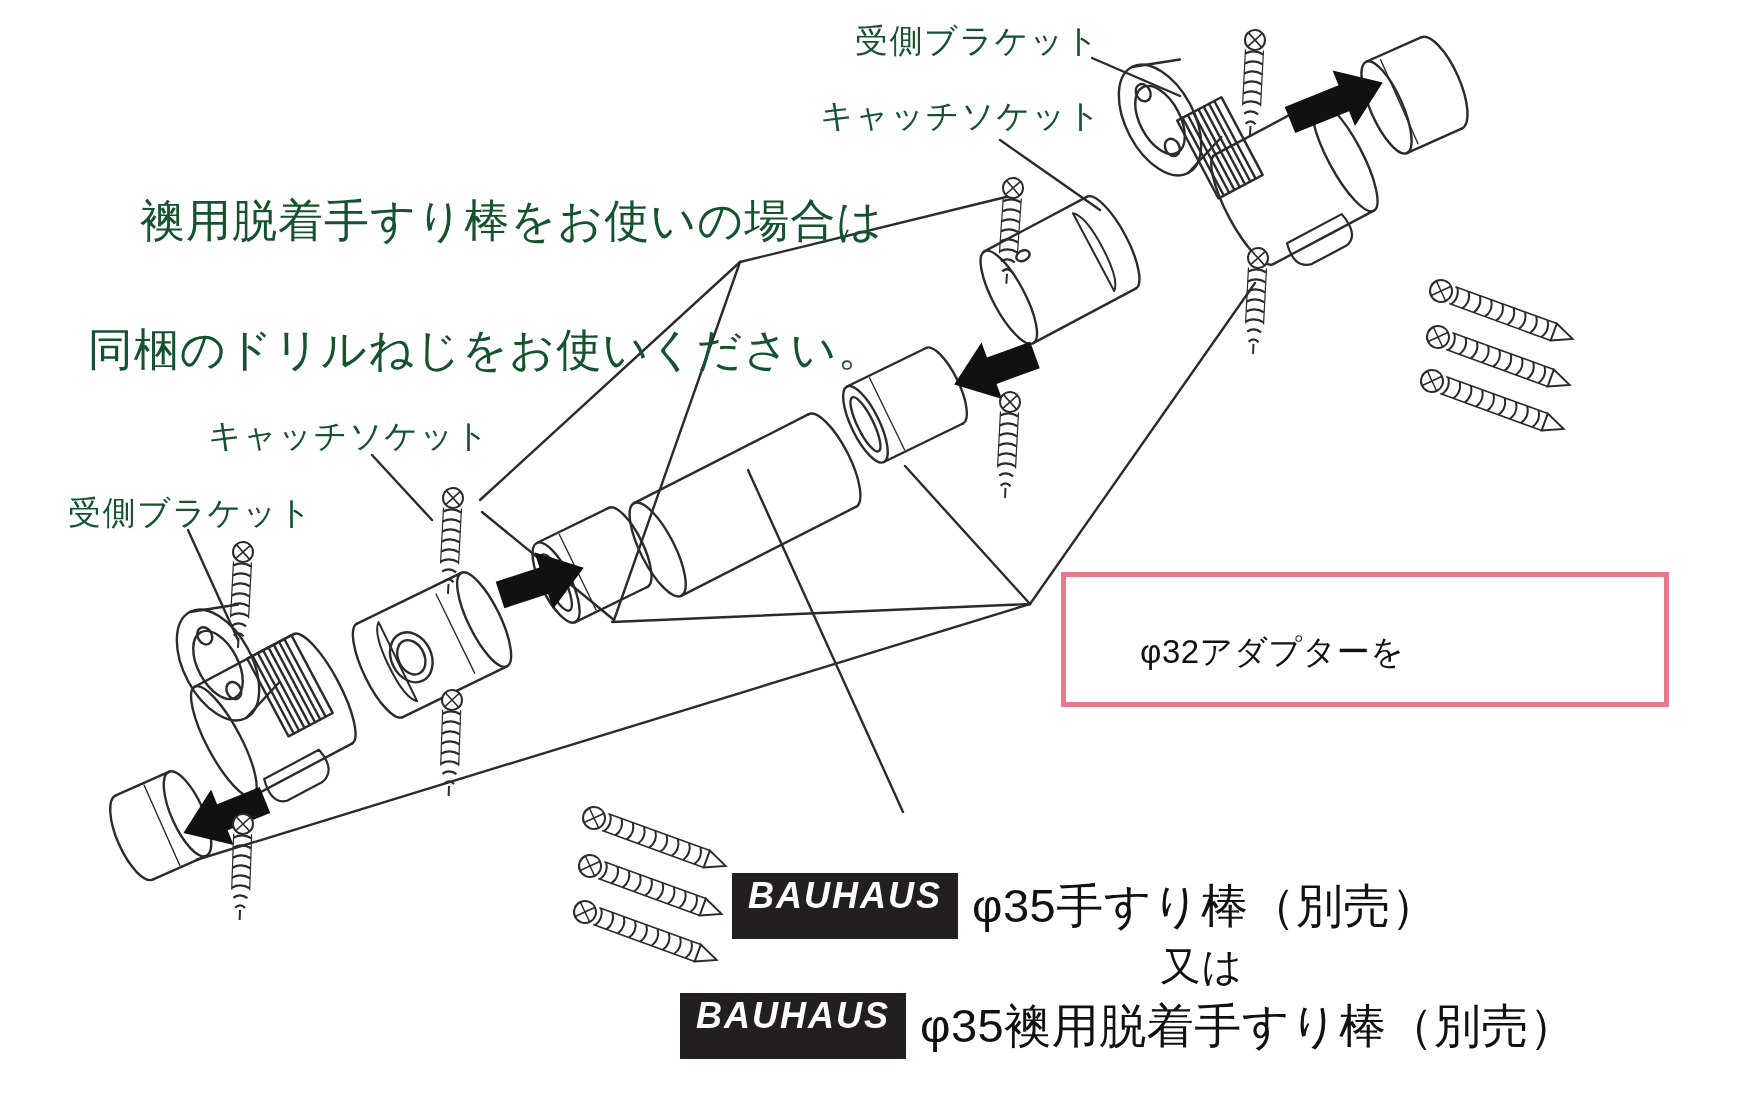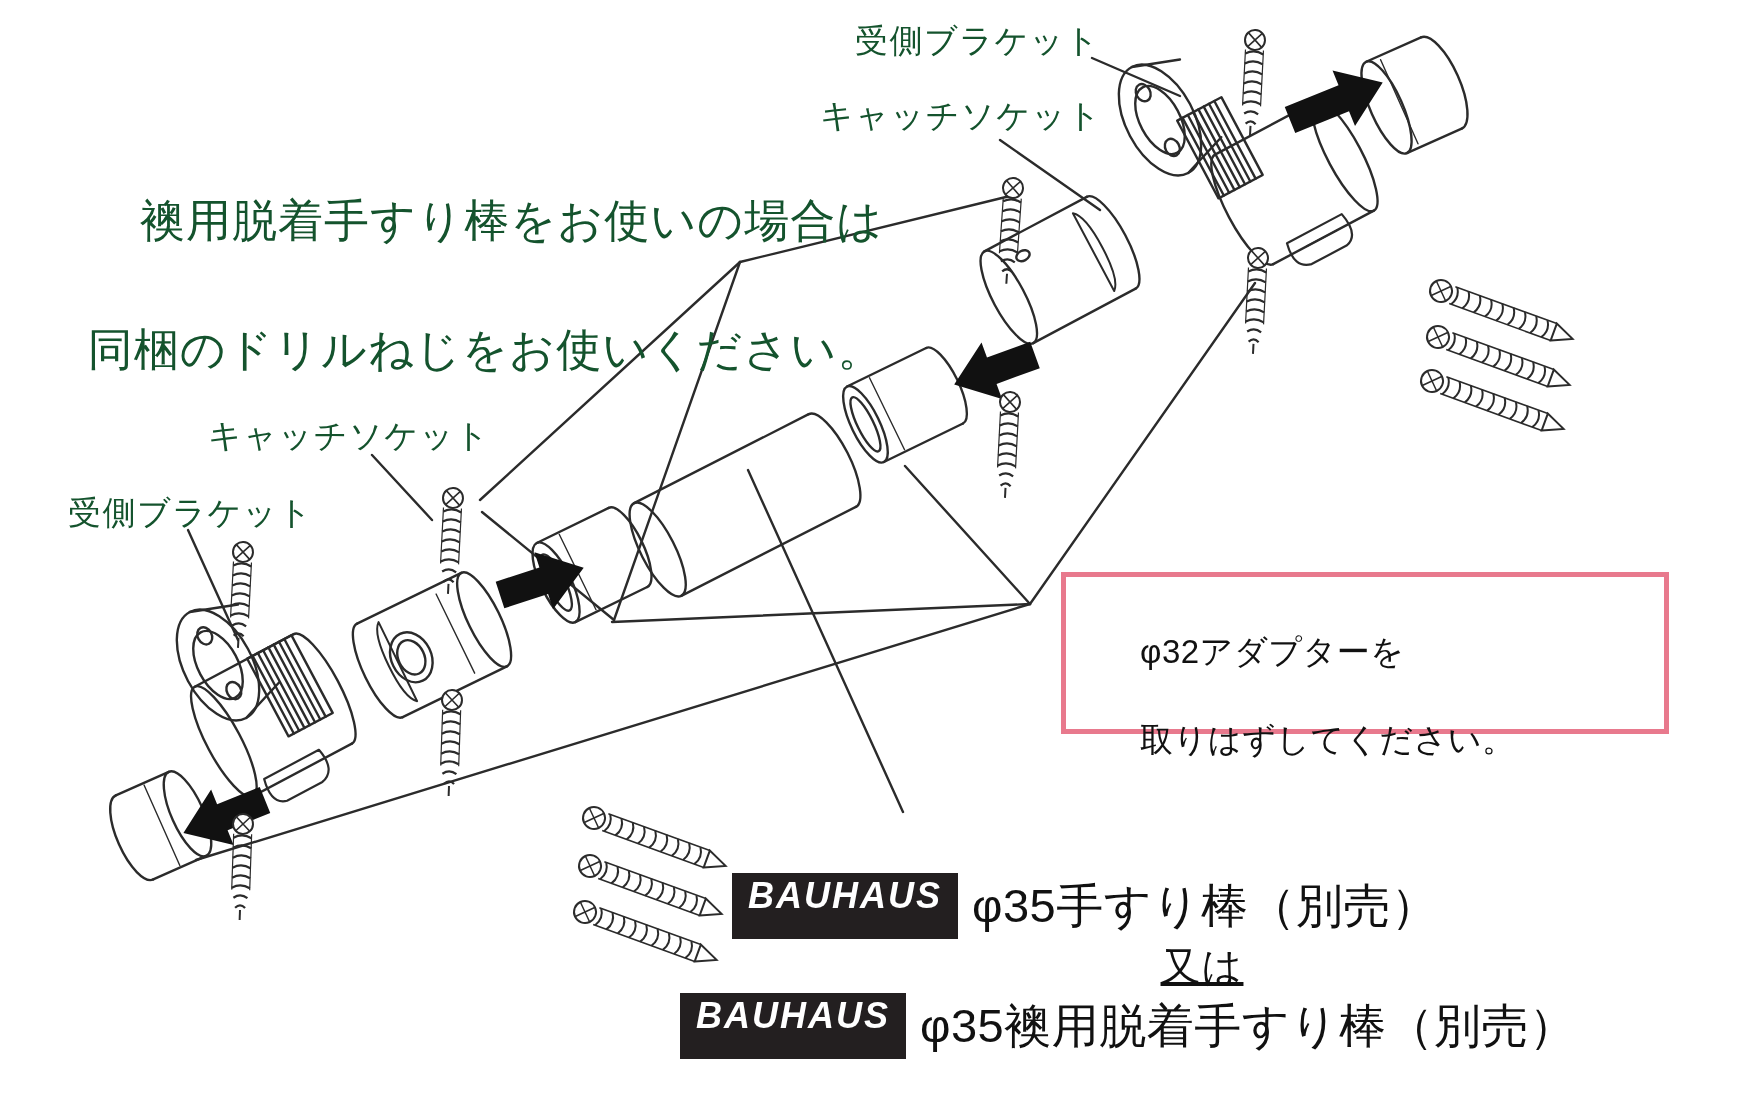--- a/index.html
+++ b/index.html
@@ -19,32 +19,32 @@
   #headline .l2{display:block;margin-top:14px;}
 
   .partlabel{font-size:33px;letter-spacing:1.5px;}
   #lbl-bracket-top{left:855px;top:20px;}
   #lbl-catch-top{left:820px;top:95px;}
   #lbl-catch-left{left:208px;top:415px;}
   #lbl-bracket-left{left:68px;top:492px;}
 
   
   #pinkbox{
-    position:absolute;left:1061px;top:572px;width:608px;height:162px;
+    position:absolute;left:1061px;top:572px;width:608px;height:135px;
     border:5px solid #e8798d;background:#ffffff;box-sizing:border-box;
   }
   #pinkbox .ptext{
     position:absolute;left:16px;top:9px;font-size:33px;line-height:1.33;
     letter-spacing:0.5px;white-space:pre;
   }
 
   
   #prodblock{position:absolute;left:722px;top:876px;width:960px;}
   .prow{display:flex;align-items:center;height:60px;}
-  .prow.center{justify-content:center;text-decoration:underline;}
+  .prow.center{justify-content:center;}
   .logo{
     background:#231f20;color:#ffffff;font-style:italic;font-weight:700;
     font-size:36px;letter-spacing:2px;padding:3px 16px 22px 16px;
     line-height:1.12;display:inline-block;
   }
   .ptxt{font-size:47px;letter-spacing:0.5px;margin-left:14px;white-space:pre;}
   .orline{font-size:40px;letter-spacing:1px;}
   #row1{margin-left:10px;}
   #row3{margin-left:-42px;}
 </style>
@@ -246,21 +246,21 @@
 
   <div class="txt partlabel" id="lbl-catch-top">キャッチソケット</div>
 
   <div class="txt partlabel" id="lbl-catch-left">キャッチソケット</div>
 
   <div class="txt partlabel" id="lbl-bracket-left">受側ブラケット</div>
 
   <div id="pinkbox">
     <div class="ptext">
       <span>φ32アダプターを</span><br>
-      <span>取りはずしてください。</span><br>
+      <br>
     </div>
   </div>
 
   <div id="prodblock">
     <div class="prow" id="row1">
       <span class="logo">BAUHAUS</span>
       <span class="ptxt">φ35手すり棒（別売）</span>
     </div>
     <div class="prow center">
       <span class="orline">又は</span>

